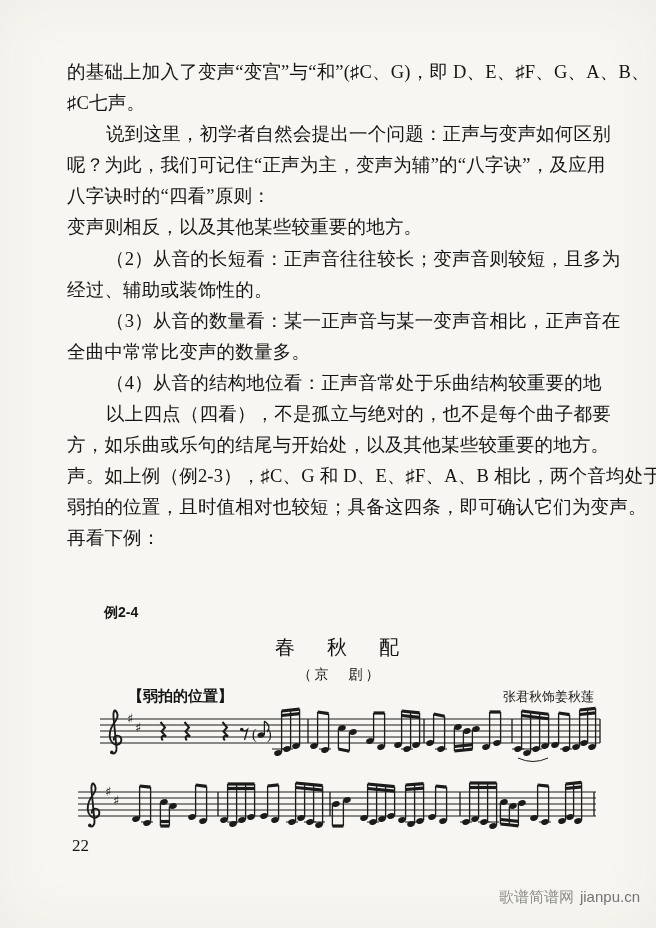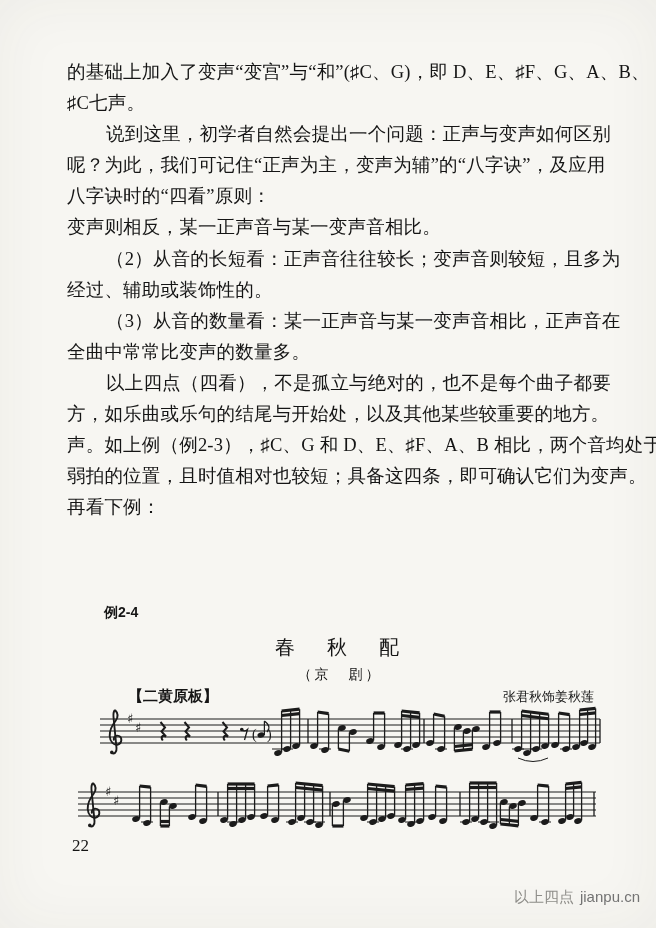--- a/index.html
+++ b/index.html
@@ -31,39 +31,40 @@
 <body>
 
 <div class="page">
 
   <div class="bodytext" id="bodyText">
       <div class="tline">的基础上加入了变声“变宫”与“和”(♯C、G)，即 D、E、♯F、G、A、B、</div>
       <div class="tline">♯C七声。</div>
       <div class="tline indent">说到这里，初学者自然会提出一个问题：正声与变声如何区别</div>
       <div class="tline">呢？为此，我们可记住“正声为主，变声为辅”的“八字诀”，及应用</div>
       <div class="tline">八字诀时的“四看”原则：</div>
-      <div class="tline">变声则相反，某一正声音与某一变声音相比。</div>
+      <div class="tline">变声则相反，以及其他某些较重要的地方。</div>
       <div class="tline indent">（2）从音的长短看：正声音往往较长；变声音则较短，且多为</div>
       <div class="tline">经过、辅助或装饰性的。</div>
       <div class="tline indent">（3）从音的数量看：某一正声音与某一变声音相比，正声音在</div>
       <div class="tline">全曲中常常比变声的数量多。</div>
+      <div class="tline indent">（4）从音的结构地位看：正声音常处于乐曲结构较重要的地</div>
       <div class="tline indent">以上四点（四看），不是孤立与绝对的，也不是每个曲子都要</div>
       <div class="tline">方，如乐曲或乐句的结尾与开始处，以及其他某些较重要的地方。</div>
       <div class="tline">声。如上例（例2-3），♯C、G 和 D、E、♯F、A、B 相比，两个音均处于</div>
       <div class="tline">弱拍的位置，且时值相对也较短；具备这四条，即可确认它们为变声。</div>
       <div class="tline">再看下例：</div>
     </div>
 
   <div class="example-label">例2-4</div>
 
   <div class="score-title">春　秋　配</div>
   <div class="score-subtitle">（京　剧）</div>
 
   <div class="score-meta">
-    <span class="tempo">【二黄原板】</span>
+    <span class="tempo">【弱拍的位置】</span>
     <span class="performer">张君秋饰姜秋莲</span>
   </div>
 
   <svg id="staff1" width="505" height="66">
       <line x1="0" y1="20" x2="500" y2="20" stroke="#1b1b1b" stroke-width="1.1"></line>
       <line x1="0" y1="26" x2="500" y2="26" stroke="#1b1b1b" stroke-width="1.1"></line>
       <line x1="0" y1="32" x2="500" y2="32" stroke="#1b1b1b" stroke-width="1.1"></line>
       <line x1="0" y1="38" x2="500" y2="38" stroke="#1b1b1b" stroke-width="1.1"></line>
       <line x1="0" y1="44" x2="500" y2="44" stroke="#1b1b1b" stroke-width="1.1"></line>
       <g transform="translate(6,20)">
@@ -298,16 +299,16 @@
       <line x1="503.6" y1="48.5" x2="503.6" y2="10.4" stroke="#1b1b1b" stroke-width="1.3"></line>
       <ellipse cx="500" cy="49" rx="3.9" ry="2.8" fill="#1b1b1b" transform="rotate(-18 500 49)"></ellipse>
       <line x1="487.6" y1="12" x2="503.6" y2="10.4" stroke="#1b1b1b" stroke-width="3.2"></line>
       <line x1="487.6" y1="16.5" x2="503.6" y2="14.9" stroke="#1b1b1b" stroke-width="3.2"></line>
       <line x1="516" y1="20" x2="516" y2="44" stroke="#1b1b1b" stroke-width="1.3"></line>
     </svg>
 
   <div class="pageno">22</div>
 
   <div class="watermark">
-    <span class="wm-name" style="color: rgb(142, 141, 137);">以上四点</span><span class="wm-url" style="color: #737373;">jianpu.cn</span>
+    <span class="wm-name" style="color: rgb(142, 141, 137);">歌谱简谱网</span><span class="wm-url" style="color: #737373;">jianpu.cn</span>
   </div>
 
 </div>
 
 </body></html>

